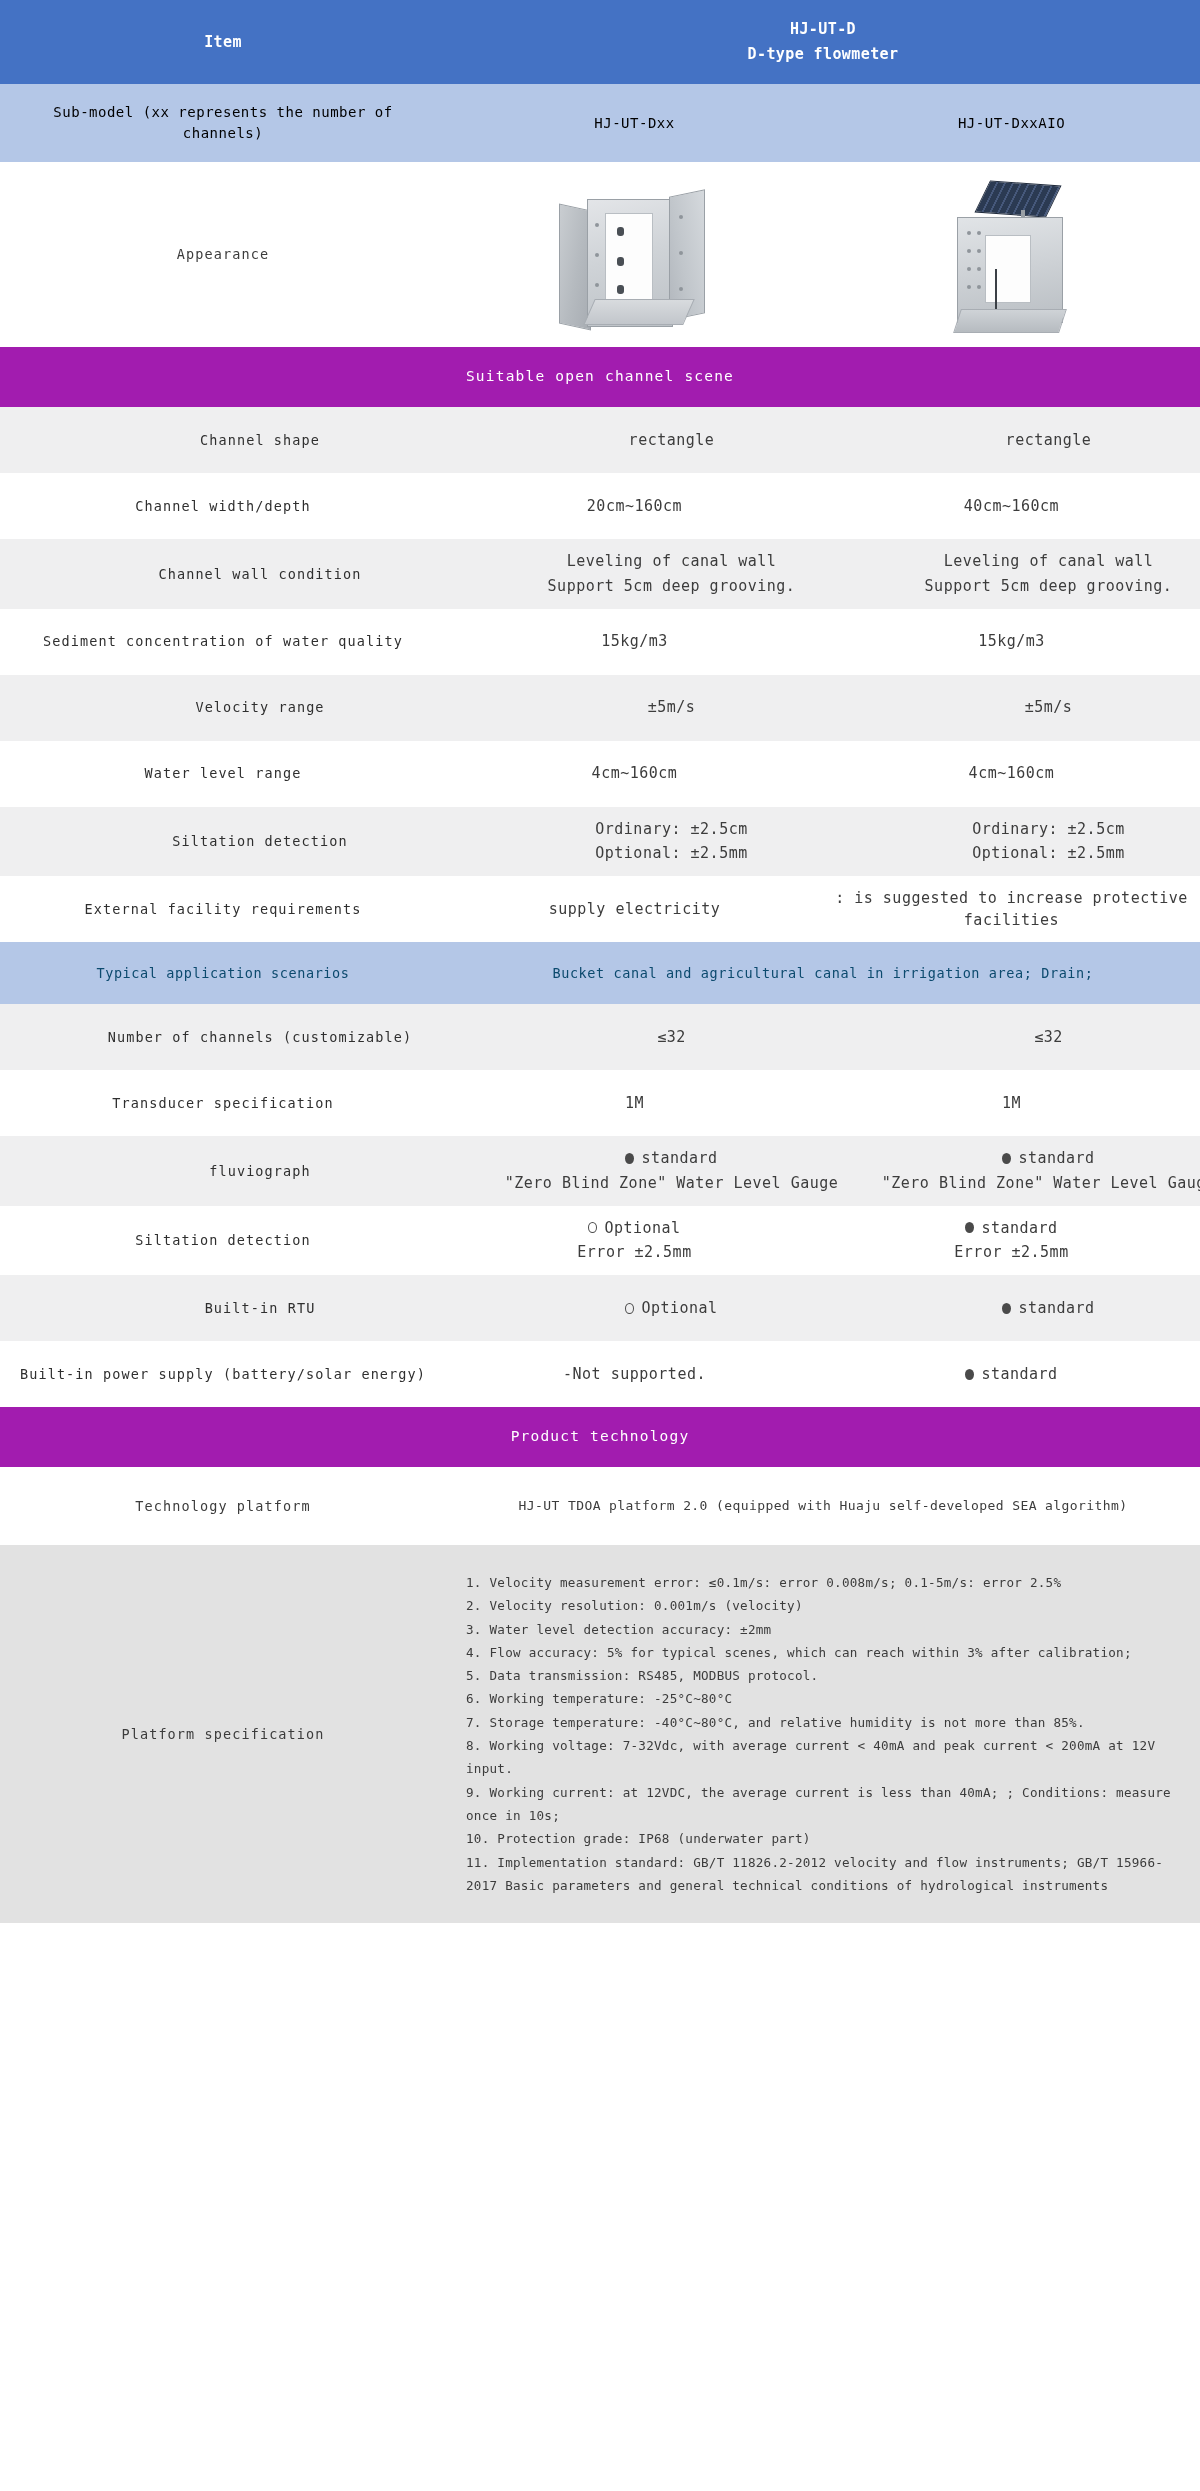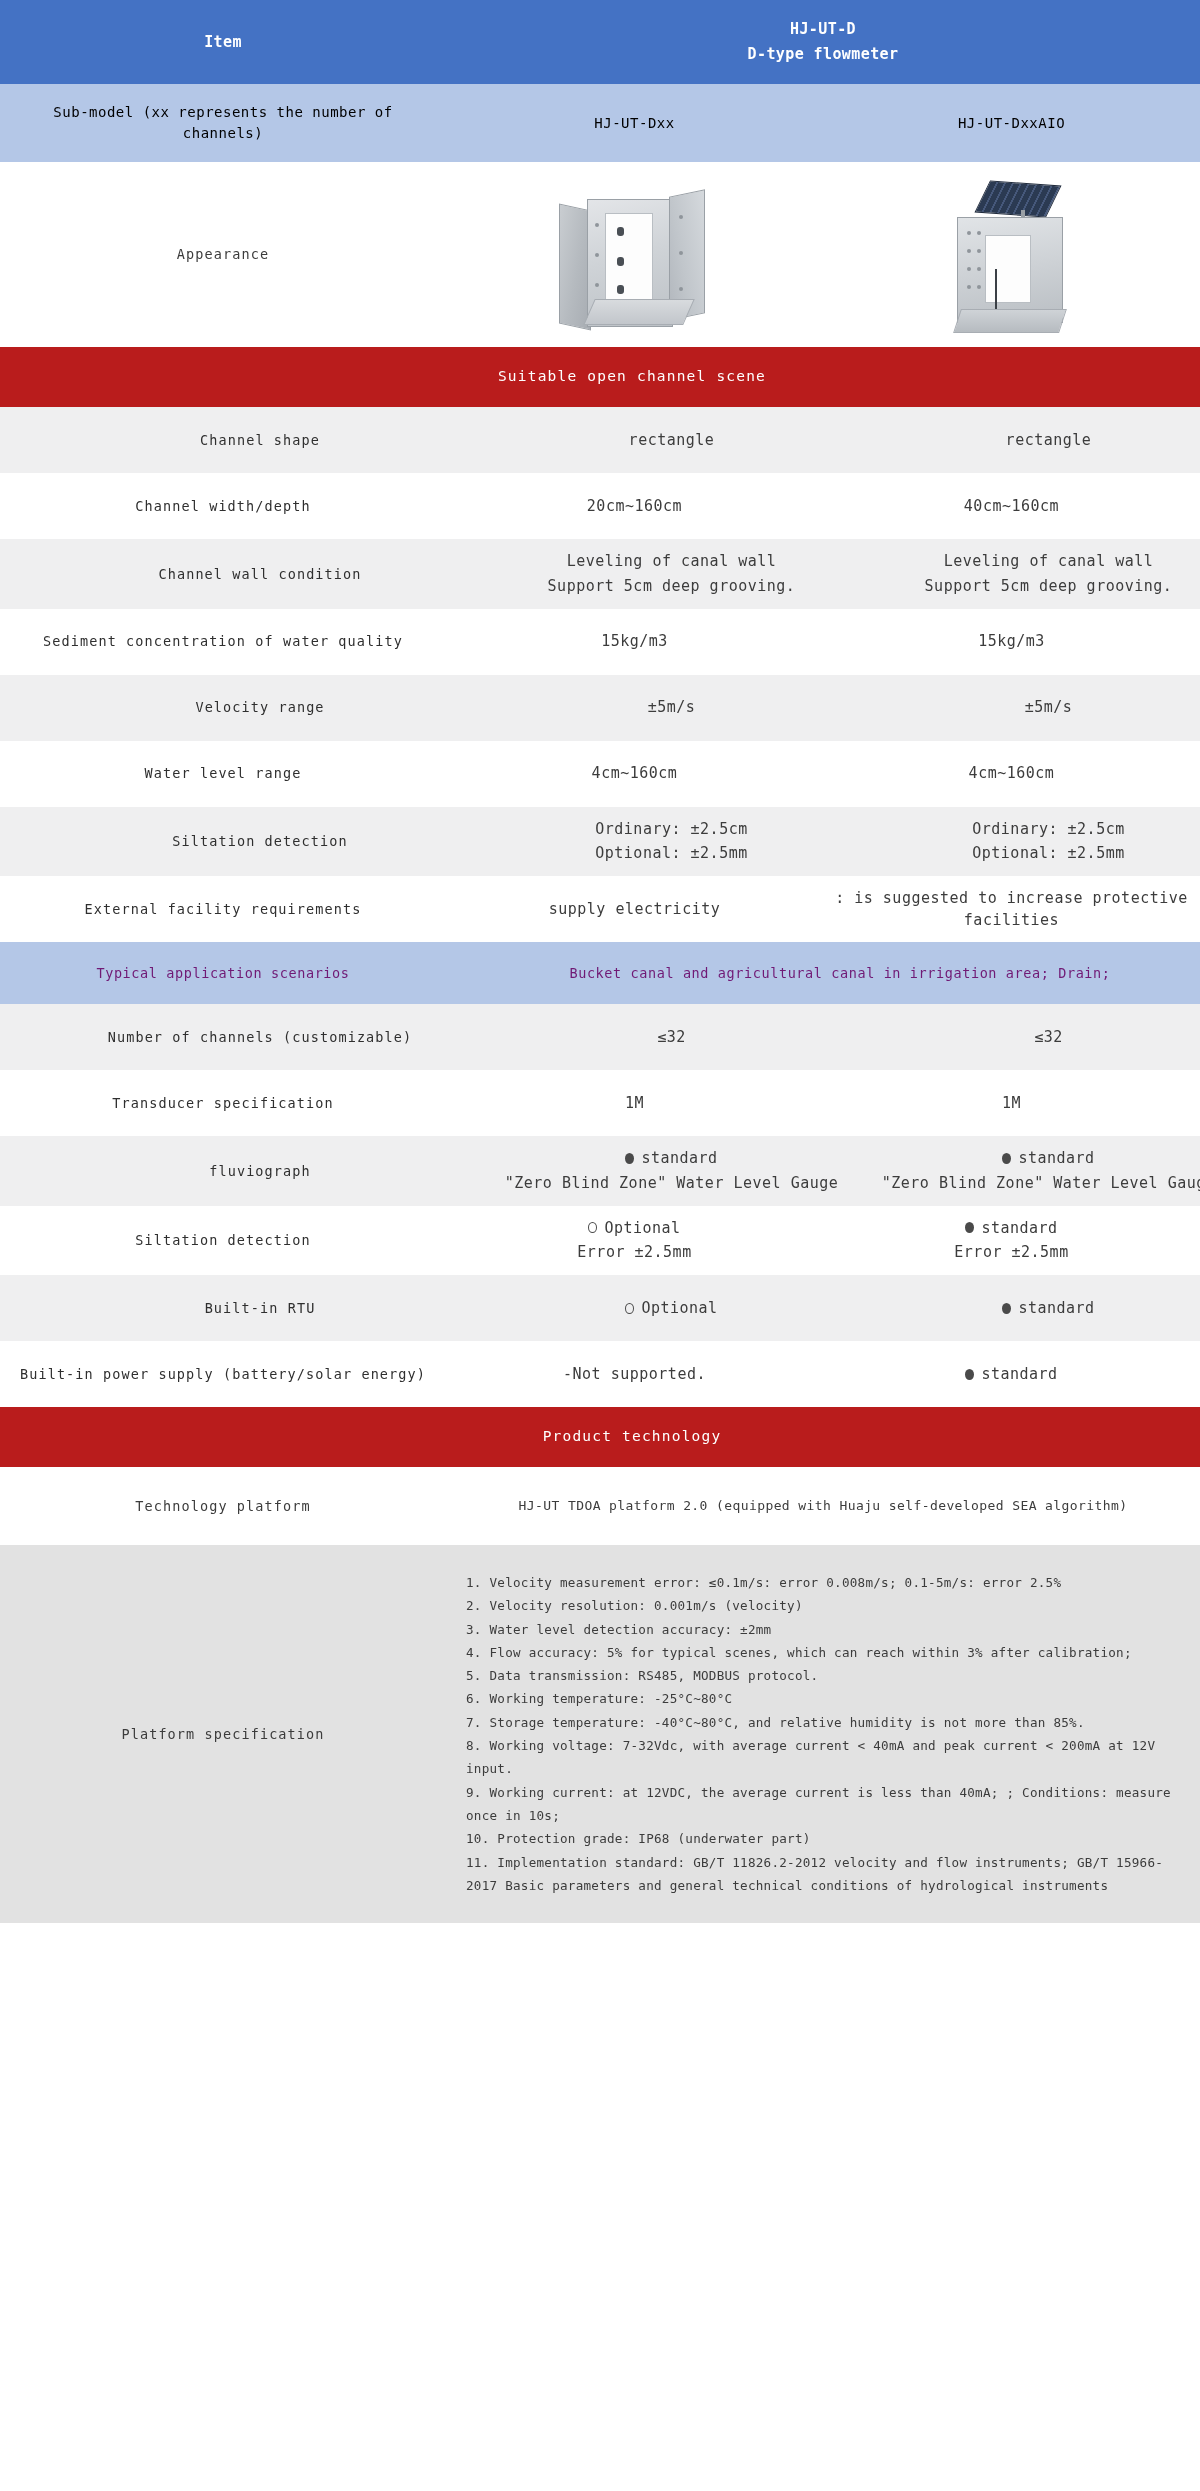--- a/index.html
+++ b/index.html
@@ -65,36 +65,34 @@
   
   .row-submodel {
     background: #b4c7e7;
     color: #000000;
     min-height: 78px;
   }
   .row-submodel .cell { font-size: 14px; letter-spacing: 0.5px; }
 
   
   .row-section {
-    background: #b91c1c;
+    background: #a21caf;
     color: #ffffff;
     min-height: 60px;
-    padding-left: 32px;
   }
   .row-section .cell {
     font-size: 14.5px;
     letter-spacing: 1.2px;
   }
 
   
   .row-section-split {
     background: #b4c7e7;
-    color: #701a75;
+    color: #0c4a6e;
     min-height: 62px;
-    gap: 17px;
   }
   .row-section-split .cell { font-size: 13.5px; letter-spacing: 0.6px; }
 
   
   .row-data { min-height: 66px; background: #ffffff; }
   .row-data.alt { background: #efeff0; padding-left: 37px; }
   .row-data .cell { font-size: 15px; letter-spacing: 0.5px; }
   .row-data .c-item {
     font-size: 13.5px;
     letter-spacing: 1.1px;

